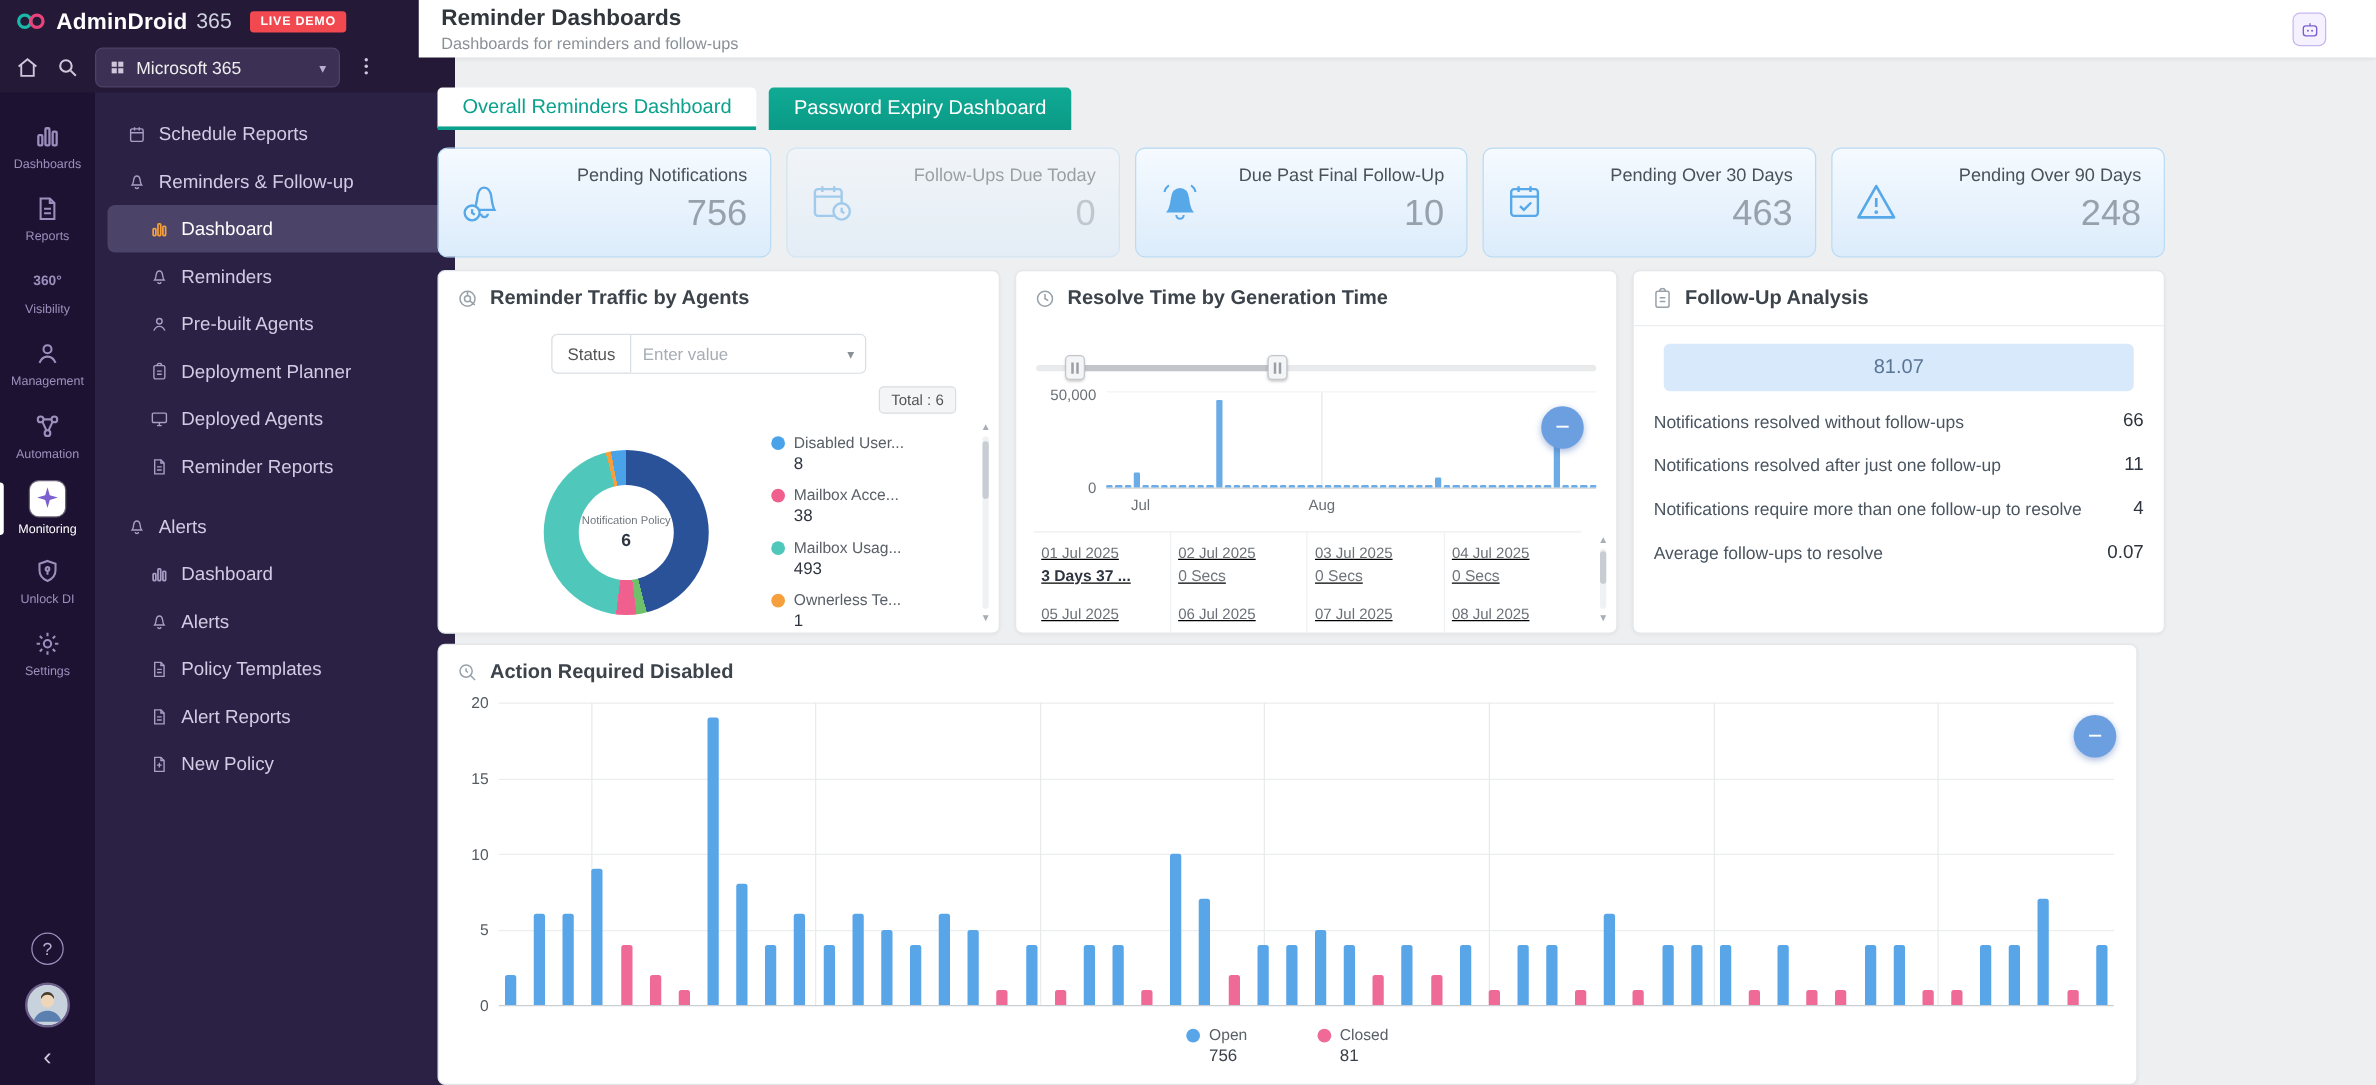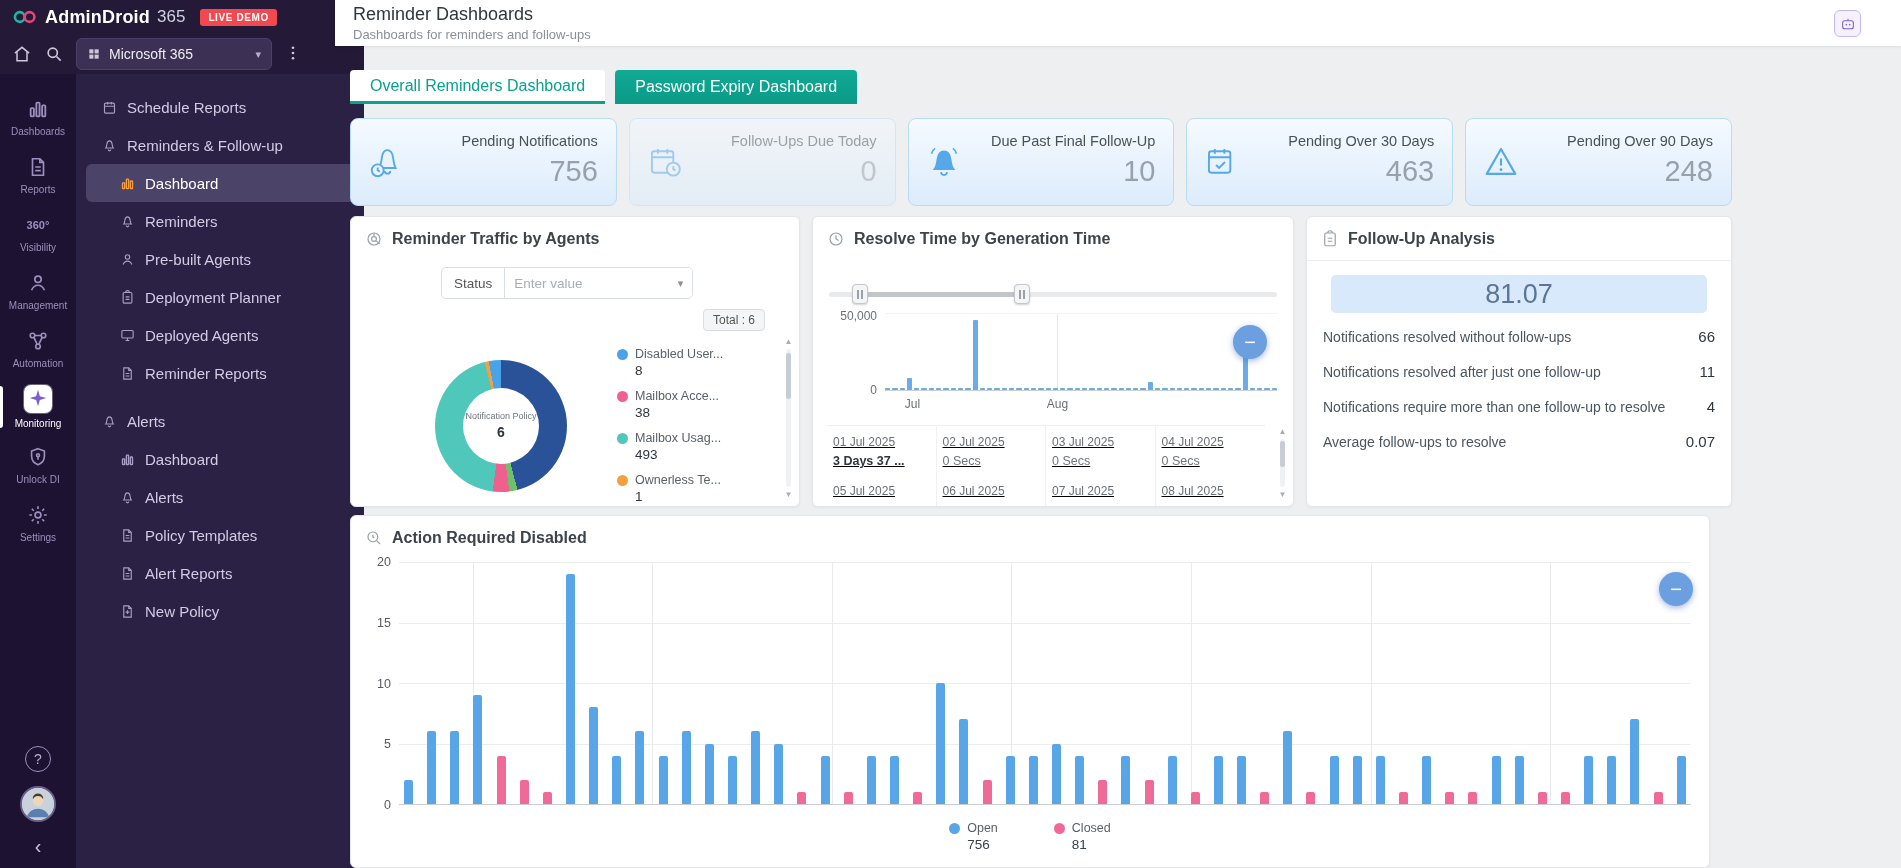--- a/index.html
+++ b/index.html
@@ -40,21 +40,21 @@
   .menu-item.indent { padding-left:34px; }
   .menu-item.gap-top { margin-top:10px; }
   .menu-item.active { background:#4c4368; color:#fff; }
   .mi-icon { width:15px; height:15px; color:#a99ec6; flex:0 0 auto; display:flex; }
   .mi-icon svg { width:15px; height:15px; }
   .menu-item.active .mi-icon { color:#f5a03c; }
 
   
   .main { position:absolute; left:335px; top:0; width:1566px; height:868px; }
   .main-header { height:46px; background:#fff; display:flex; align-items:center; padding:0 18px; box-shadow:0 1px 3px rgba(20,30,40,.08); position:relative; }
-  .page-title { font-size:18px; font-weight:400; color:#30363c; }
+  .page-title { font-size:18px; font-weight:700; color:#30363c; }
   .page-subtitle { font-size:13px; color:#8a9097; margin-top:2px; }
   .assistant-btn { position:absolute; right:40px; top:10px; width:27px; height:27px; border:1px solid #c8b6ee; border-radius:6px; background:#f6f1ff; color:#7b5fd0; display:flex; align-items:center; justify-content:center; cursor:pointer; }
   .assistant-btn svg { width:16px; height:16px; }
   .content { padding:24px 0 0 15px; width:1397px; }
 
   .tabs { display:flex; gap:10px; }
   .tab { height:34px; display:flex; align-items:center; padding:0 20px; font-size:16px; border-radius:4px 4px 0 0; cursor:pointer; }
   .tab.active { background:#fff; color:#0aa18d; border-bottom:3px solid #0aa18d; }
   .tab.inactive { background:linear-gradient(180deg,#10ab95,#0a9a86); color:#fff; }
 
@@ -116,21 +116,21 @@
   .rcell:last-child { border-right:none; }
   .rc-date { font-size:12px; color:#6a7076; margin-bottom:5px; }
   .rc-val { font-size:12.5px; color:#70767c; }
   .rc-val.strong { font-weight:700; color:#2f3540; }
   .mini-scroll { position:absolute; right:4px; top:210px; height:72px; width:13px; display:flex; flex-direction:column; align-items:center; color:#a6adb5; font-size:8px; cursor:pointer; }
   .mini-scroll .track { flex:1; width:5px; background:#f0f1f3; border-radius:3px; margin:3px 0; position:relative; }
   .mini-scroll .thumb { position:absolute; top:2px; left:0; width:5px; height:26px; background:#c7cdd3; border-radius:3px; }
 
   
   .panel-c .panel-head { border-bottom:1px solid #eceef0; padding-bottom:12px; }
-  .score { margin:14px 24px 6px; height:38px; background:#d8e9fb; border-radius:5px; display:flex; align-items:center; justify-content:center; font-size:27px; color:#5b7694; }
+  .score { margin:14px 24px 6px; height:38px; background:#d8e9fb; border-radius:5px; display:flex; align-items:center; justify-content:center; font-size:16px; color:#5b7694; }
   .frow { display:flex; justify-content:space-between; align-items:center; padding:9px 16px; }
   .flabel { font-size:14px; color:#4a5560; }
   .fval { font-size:15px; color:#2f3540; }
 
   
   .bottom-panel { margin-top:8px; width:1360px; height:353px; background:#fff; border:1px solid #e4e7ea; border-radius:6px; box-shadow:0 1px 3px rgba(20,30,40,.05); position:relative; overflow:hidden; }
   .bchart { display:flex; margin:6px 18px 0 12px; }
   .b-ylabels { width:36px; position:relative; height:243px; }
   .ytick { position:absolute; right:8px; transform:translateY(-50%); font-size:12.5px; color:#555b61; }
   .bplot { flex:1; position:relative; height:243px; border-bottom:1px solid #c9ced3; }

